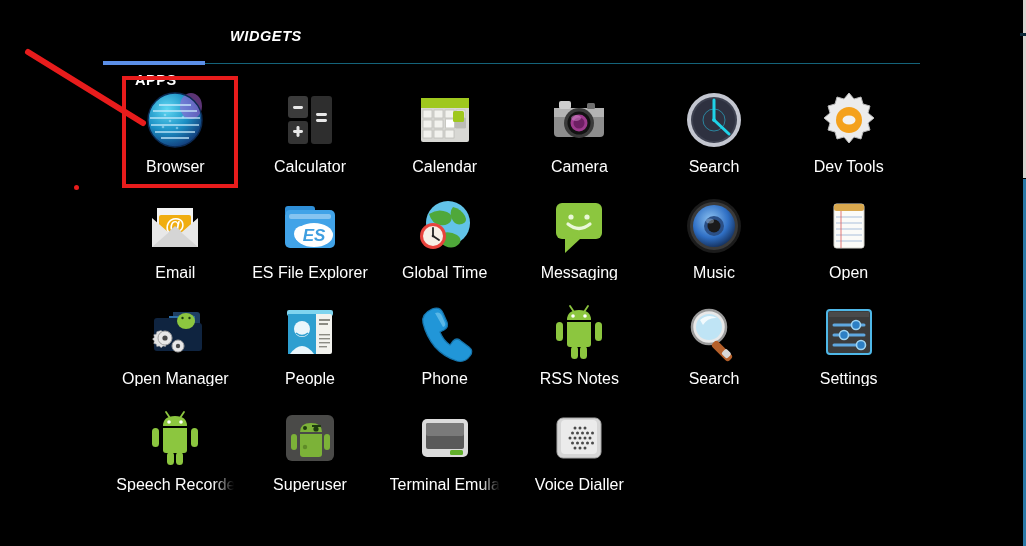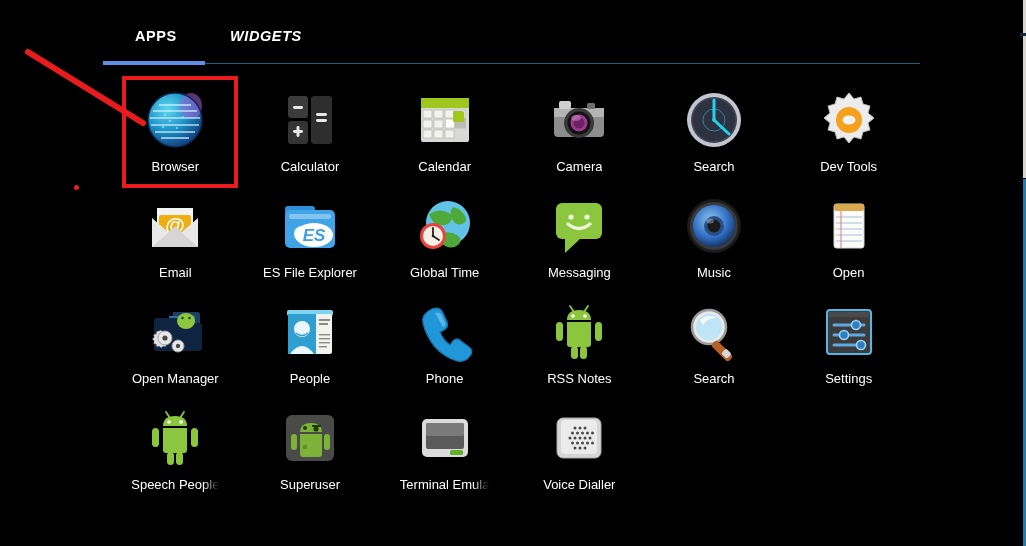--- a/index.html
+++ b/index.html
@@ -11,21 +11,21 @@
   #screen { position: relative; width: 1026px; height: 546px; background: #000; }
 
   
   #tabbar { position: absolute; left: 0; top: 22px; width: 1026px; height: 48px; }
   .tab {
     position: absolute; top: 0;
     font-size: 14.5px; font-weight: bold; color: #ffffff;
     letter-spacing: .6px; line-height: 20px;
     padding: 4px 2px; cursor: default; white-space: nowrap;
   }
-  #tab-apps    { left: 133px; }
+  #tab-apps    { left: 133px; margin-top: 44px; }
   #tab-widgets { left: 228px; font-style: italic; }
   #tab-underline-active {
     position: absolute; left: 103px; top: 61px;
     width: 102px; height: 4px; background: #5b8fe8;
   }
   #tab-underline-rest {
     position: absolute; left: 205px; top: 63px;
     width: 715px; height: 1px; background: #14637a;
   }
 
@@ -41,21 +41,21 @@
     position: relative;
     display: flex; flex-direction: column;
     align-items: center; justify-content: flex-start;
     padding-top: 6px;
   }
   .iconwrap {
     width: 72px; height: 72px; position: relative;
     display: flex; align-items: center; justify-content: center;
   }
   .applabel {
-    margin-top: 3px; font-size: 13px; color: #ffffff;
+    margin-top: 3px; font-size: 16px; color: #ffffff;
     line-height: 15px; white-space: nowrap;
     max-width: 118px; overflow: hidden;
   }
   .applabel.clip {
     -webkit-mask-image: linear-gradient(to right, #000 0, #000 82%, transparent 100%);
             mask-image: linear-gradient(to right, #000 0, #000 82%, transparent 100%);
   }
   .iconsvg { width: 72px; height: 72px; display: block; }
 
   
@@ -399,21 +399,21 @@
     <rect x="13" y="26" width="7" height="19" rx="3.5" fill="#8cc63f"></rect>
     <rect x="52" y="26" width="7" height="19" rx="3.5" fill="#8cc63f"></rect>
     <rect x="28" y="50" width="7" height="13" rx="3.5" fill="#8cc63f"></rect>
     <rect x="37" y="50" width="7" height="13" rx="3.5" fill="#8cc63f"></rect>
     <circle cx="30" cy="20" r="1.8" fill="#ffffff"></circle>
     <circle cx="42" cy="20" r="1.8" fill="#ffffff"></circle>
     <line x1="27" y1="10" x2="31" y2="16" stroke="#8cc63f" stroke-width="1.8" stroke-linecap="round"></line>
     <line x1="45" y1="10" x2="41" y2="16" stroke="#8cc63f" stroke-width="1.8" stroke-linecap="round"></line>
           </svg>
         </div>
-        <div class="applabel clip">Speech People</div>
+        <div class="applabel clip">Speech Recorde</div>
       </div>
       <div class="cell">
         <div class="iconwrap">
           <svg class="iconsvg" viewBox="0 0 72 72" xmlns="http://www.w3.org/2000/svg">
     <rect x="12" y="13" width="48" height="46" rx="6" fill="#4a4a48"></rect>
     <path d="M26 32 h22 v20 a3 3 0 0 1 -3 3 h-16 a3 3 0 0 1 -3 -3z" fill="#7cb238"></path>
     <path d="M26 30 q0 -9 11 -9 q11 0 11 9z" fill="#7cb238"></path>
     <rect x="17" y="32" width="6" height="16" rx="3" fill="#7cb238"></rect>
     <rect x="50" y="32" width="6" height="16" rx="3" fill="#7cb238"></rect>
     <circle cx="31" cy="26" r="2" fill="#1f3b10"></circle>

